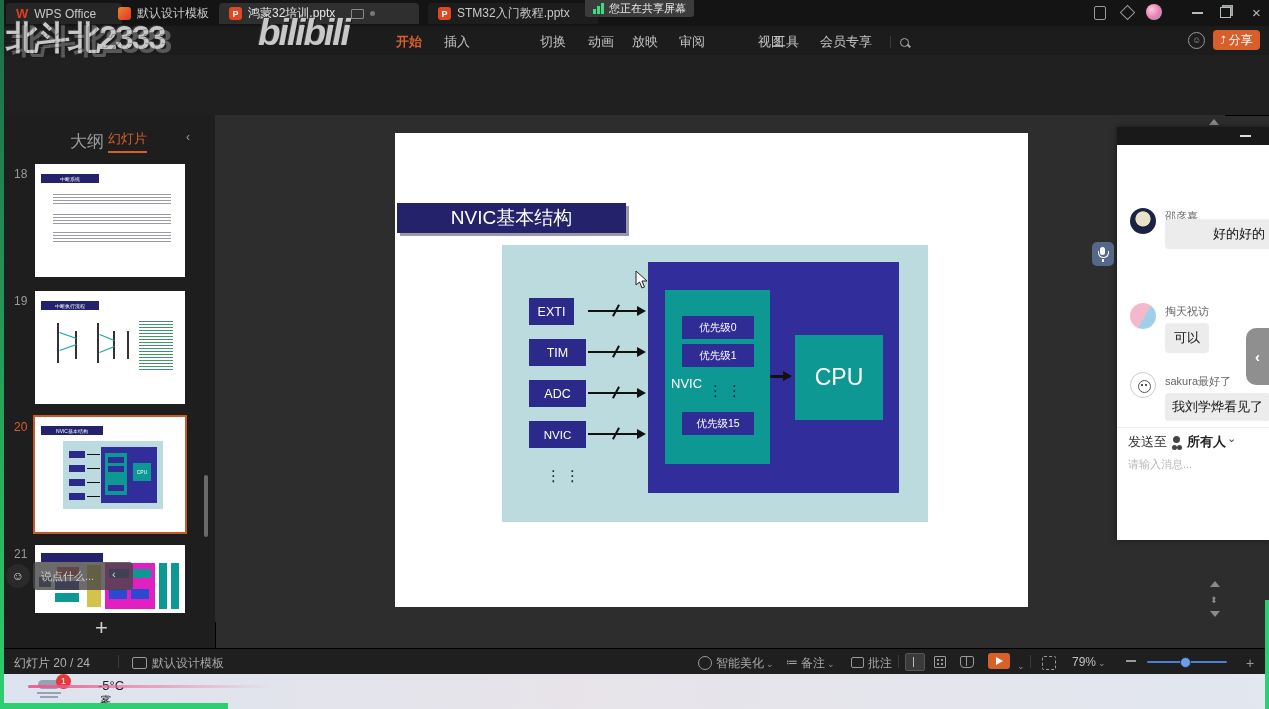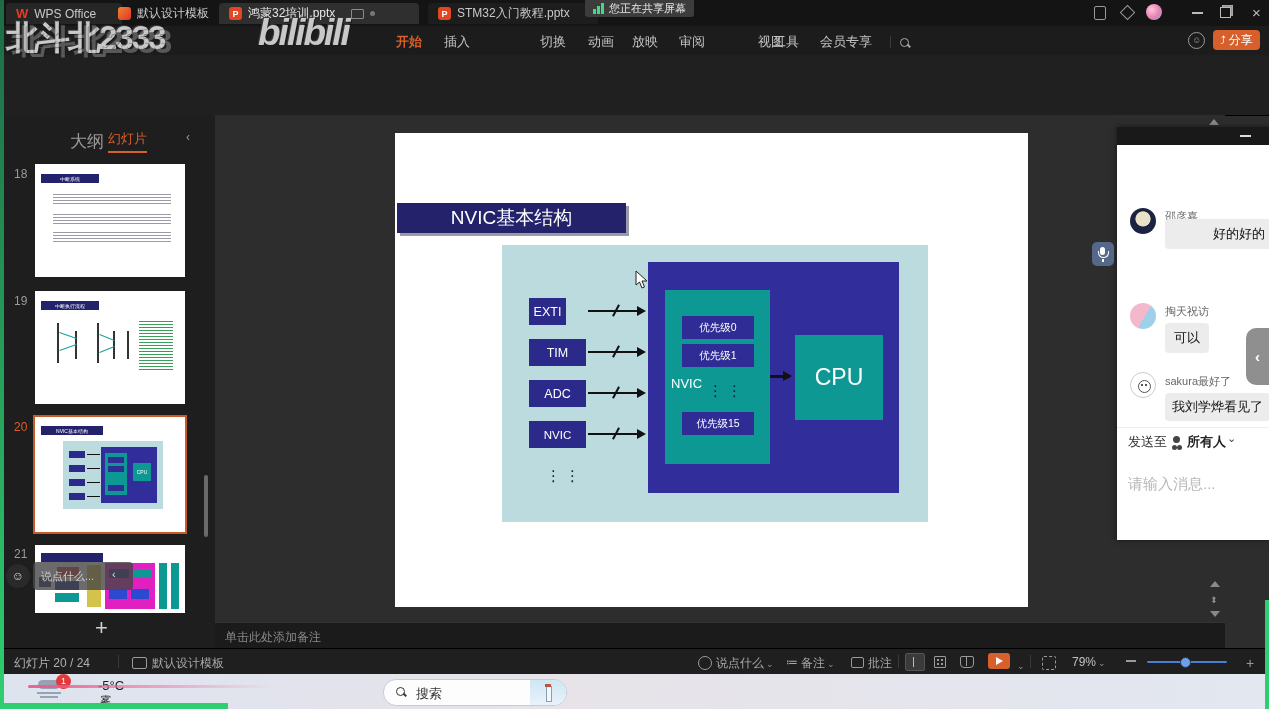--- a/index.html
+++ b/index.html
@@ -329,21 +329,21 @@
           <div class="navy" style="position:absolute;left:17px;top:54px;width:72px;height:23px;background:#2f2c96;font-size:10.5px;">优先级1</div>
           <span class="vdots" style="left:43px;top:96px;color:#10243a;">⋮</span>
           <span class="vdots" style="left:62px;top:96px;color:#10243a;">⋮</span>
           <div class="navy" style="position:absolute;left:17px;top:122px;width:72px;height:23px;background:#2f2c96;font-size:10.5px;">优先级15</div>
         </div>
 
         <div class="ab teal navy" style="left:293px;top:90px;width:88px;height:85px;background:#0e9894;font-size:23px;">CPU</div>
 
         <div class="arr" style="left:268px;top:130px;width:20px;height:3px;"></div>
 
-        <div class="navy ab" style="left:27px;top:53px;width:37px;height:27px;font-size:12.5px;">EXTI</div>
+        <div class="navy ab" style="left:27px;top:53px;width:45px;height:27px;font-size:12.5px;">EXTI</div>
         <div class="arr" style="left:86px;top:65px;width:56px;"></div>
         <span class="slash" style="left:113px;top:59px;"></span>
         <div class="navy ab" style="left:27px;top:94px;width:57px;height:27px;font-size:12.5px;">TIM</div>
         <div class="arr" style="left:86px;top:106px;width:56px;"></div>
         <span class="slash" style="left:113px;top:100px;"></span>
         <div class="navy ab" style="left:27px;top:135px;width:57px;height:27px;font-size:12.5px;">ADC</div>
         <div class="arr" style="left:86px;top:147px;width:56px;"></div>
         <span class="slash" style="left:113px;top:141px;"></span>
         <div class="navy ab" style="left:27px;top:176px;width:57px;height:27px;font-size:11.5px;">NVIC</div>
         <div class="arr" style="left:86px;top:188px;width:56px;"></div>
@@ -356,31 +356,28 @@
     <svg class="ab" style="left:420px;top:155px;z-index:40;" width="14" height="20">
       <polygon points="1,1 1,15 4.5,12 7,18 9.5,17 7,11 12,11" fill="#fff" stroke="#222" stroke-width="1"></polygon>
     </svg>
 
     <span class="ab" style="left:994px;top:4px;border-left:5px solid transparent;border-right:5px solid transparent;border-bottom:6px solid #8a8a8a;"></span>
     <span class="ab" style="left:995px;top:466px;border-left:5px solid transparent;border-right:5px solid transparent;border-bottom:6px solid #8a8a8a;"></span>
     <span class="ab" style="left:995px;top:480px;color:#8a8a8a;font-size:9px;">⬍</span>
     <span class="ab" style="left:995px;top:496px;border-left:5px solid transparent;border-right:5px solid transparent;border-top:6px solid #8a8a8a;"></span>
   </div>
 
-  <div id="notesbar" class="ab">
-    <span class="ab" style="left:10px;top:6px;color:#8a8a8a;font-size:12px;">单击此处添加备注</span>
-  </div>
 
   <div id="statusbar" class="ab">
     <span class="ab sico" style="left:14px;top:6px;color:#b0b0b0;">幻灯片 20 / 24</span>
     <span class="ab" style="left:118px;top:6px;width:1px;height:13px;background:#3a3a3a;"></span>
     <span class="ab" style="left:132px;top:8px;width:13px;height:10px;border:1.5px solid #9a9a9a;border-radius:2px;"></span>
     <span class="ab sico" style="left:152px;top:6px;">默认设计模板</span>
     <span class="ab" style="left:698px;top:7px;width:12px;height:12px;border:1.5px solid #9a9a9a;border-radius:50%;"></span>
-    <span class="ab sico cd" style="left:716px;top:6px;">说点什么</span>
+    <span class="ab sico cd" style="left:716px;top:6px;">智能美化</span>
     <span class="ab sico" style="left:786px;top:6px;">≔</span>
     <span class="ab sico cd" style="left:801px;top:6px;">备注</span>
     <span class="ab" style="left:851px;top:8px;width:11px;height:9px;border:1.5px solid #9a9a9a;border-radius:2px;"></span>
     <span class="ab sico" style="left:868px;top:6px;">批注</span>
     <span class="ab" style="left:898px;top:6px;width:1px;height:13px;background:#3a3a3a;"></span>
     <span class="ab" style="left:905px;top:4px;width:18px;height:16px;background:#3a3a3a;border:1px solid #555;border-radius:2px;">
         <i style="position:absolute;left:3px;top:3px;width:4px;height:10px;border-right:1px solid #bbb;"></i>
       </span>
     <span class="ab" style="left:934px;top:7px;width:10px;height:10px;border:1px solid #9a9a9a;border-radius:1px;box-shadow:0 0 0 0 transparent;background:
       linear-gradient(#202020,#202020);">
@@ -407,28 +404,20 @@
     <div class="ab" style="left:34px;top:4px;">
       <span style="position:absolute;left:4px;top:2px;width:22px;height:9px;background:#97a3b5;border-radius:6px;"></span>
       <i style="position:absolute;left:3px;top:14px;width:24px;height:1.5px;background:#97a3b5;"></i>
       <i style="position:absolute;left:6px;top:18px;width:18px;height:1.5px;background:#97a3b5;"></i>
       <span style="position:absolute;left:22px;top:-4px;width:15px;height:15px;border-radius:50%;background:#e03a3a;color:#fff;font-size:9px;text-align:center;line-height:15px;">1</span>
       <span style="position:absolute;left:64px;top:0;color:#1c1c1c;font-size:13px;white-space:nowrap;">-5°C</span>
       <span style="position:absolute;left:66px;top:15px;color:#1c1c1c;font-size:11px;">雾</span>
     </div>
     <div class="ab" style="left:28px;top:11px;width:245px;height:3px;background:linear-gradient(90deg,rgba(238,90,140,.95),rgba(238,90,140,0));border-radius:2px;"></div>
 
-    <div class="ab" style="left:383px;top:5px;width:182px;height:25px;background:#fdfdfd;border:1px solid #c6ccd6;border-radius:13px;overflow:hidden;">
-      <span class="mag dark" style="position:absolute;left:12px;top:7px;"></span>
-      <span style="position:absolute;left:32px;top:5px;color:#333;font-size:13px;">搜索</span>
-      <span style="position:absolute;right:0;top:0;width:36px;height:25px;background:linear-gradient(#cfe6f4,#e9f3fa);">
-        <i style="position:absolute;left:16px;top:6px;width:4px;height:14px;background:#f4f7f9;border:0.5px solid #8aa0b0;"></i>
-        <i style="position:absolute;left:15px;top:4px;width:6px;height:3px;background:#c05040;"></i>
-      </span>
-    </div>
 
   </div>
 
   <div id="chatpanel" class="ab">
     <div id="chathead">
       <span style="position:absolute;right:18px;top:8px;width:11px;height:1.5px;background:#ddd;"></span>
     </div>
 
     <span class="avatar" style="top:81px;background:radial-gradient(circle at 50% 42%,#e8e2c8 0 36%,#1b2340 40%);"></span>
     <span class="cname" style="top:82px;">邵彦嘉</span>
@@ -443,21 +432,21 @@
         <i style="position:absolute;left:10px;top:11px;width:2px;height:2px;background:#555;box-shadow:4px 0 #555;"></i>
       </span>
     <span class="cname" style="top:247px;">sakura最好了</span>
     <span class="bubble" style="top:266px;padding:5px 7px;">我刘学烨看见了</span>
 
     <div class="ab" style="left:0;top:300px;width:152px;height:1px;background:#eee;"></div>
     <span class="ab" style="left:11px;top:306px;color:#333;font-size:13px;">发送至</span>
     <span class="ab" style="left:56px;top:309px;width:7px;height:7px;background:#444;border-radius:50%;box-shadow:-2px 8px 0 -1px #444,3px 8px 0 -1px #444;"></span>
     <span class="ab" style="left:70px;top:306px;color:#222;font-size:13px;font-weight:bold;">所有人</span>
     <span class="ab" style="left:110px;top:305px;color:#444;font-size:11px;">⌄</span>
-    <span class="ab" style="left:11px;top:348px;color:#b8b8b8;font-size:15px;">请输入消息...</span>
+    <span class="ab" style="left:11px;top:330px;color:#b8b8b8;font-size:11px;">请输入消息...</span>
   </div>
 
   <div class="ab" style="left:1246px;top:328px;width:23px;height:57px;background:#8f8f8f;border-radius:10px 0 0 10px;color:#fff;font-size:15px;font-weight:bold;display:flex;align-items:center;justify-content:center;z-index:50;">‹</div>
 
   <div class="ab" style="left:1092px;top:242px;width:22px;height:24px;background:#56688a;border-radius:5px;z-index:45;">
     <i style="position:absolute;left:8px;top:5px;width:5px;height:8px;background:#fff;border-radius:3px;"></i>
     <i style="position:absolute;left:6px;top:9px;width:9px;height:6px;border:1.5px solid #fff;border-top:none;border-radius:0 0 6px 6px;"></i>
     <i style="position:absolute;left:10px;top:17px;width:1.5px;height:3px;background:#fff;"></i>
   </div>
 

